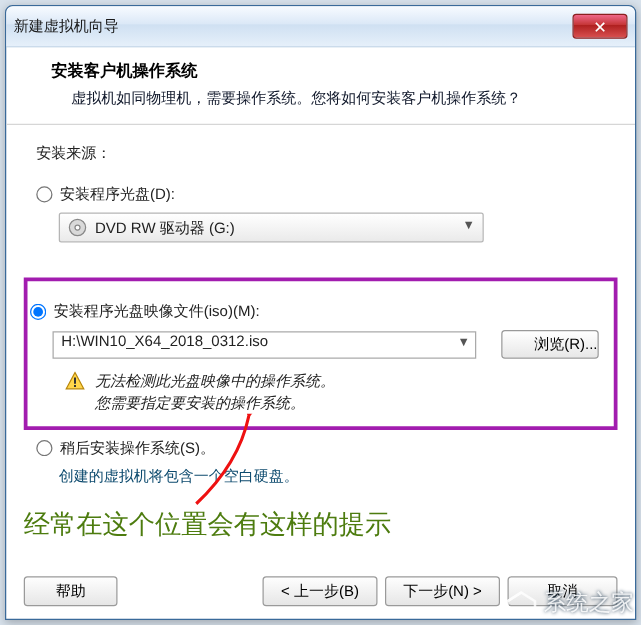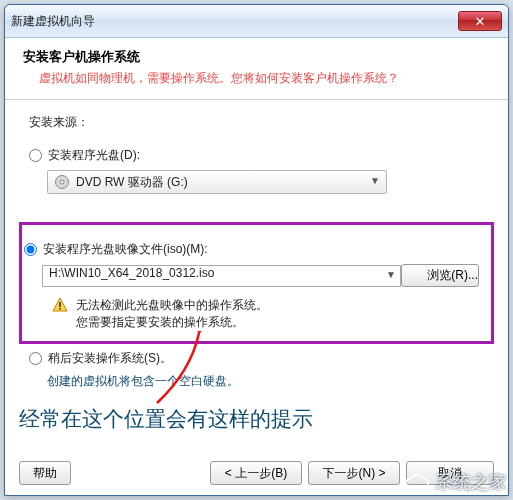--- a/index.html
+++ b/index.html
@@ -1,43 +1,43 @@
 <!DOCTYPE html>
 <html><head>
 <meta charset="utf-8">
 <style>
   * { box-sizing: border-box; margin: 0; padding: 0; font-family: "Microsoft YaHei", "SimSun", Tahoma, sans-serif; }
   body { background: #d8e2ec; width: 513px; height: 500px; position: relative; overflow: hidden; }
   .window { position: absolute; top: 4px; left: 4px; width: 505px; height: 492px; background: #fff; border: 1px solid #3a6a9a; border-radius: 6px 6px 0 0; box-shadow: 0 2px 8px rgba(0,0,0,.25); }
   .titlebar { height: 28px; background: linear-gradient(#f7fbff,#dbe8f7 45%,#cfe0f2 46%,#e6f0fa); border-bottom: 1px solid #a9c3dc; border-radius: 6px 6px 0 0; display: flex; align-items: center; padding: 16px 6px; font-size: 12px; color: #1a1a1a; }
   .titlebar .title-text { flex: 1; }
   .close-btn { width: 44px; height: 20px; background: linear-gradient(#e68,#c43434 45%,#b02020 46%,#d85050); border: 1px solid #8a1f1f; border-radius: 3px; display: flex; align-items: center; justify-content: center; color: #fff; font-size: 13px; line-height: 1; cursor: pointer; }
-  .header-panel { padding: 10px 16px 12px 18px; border-bottom: 1px solid #d6d6d6; }
+  .header-panel { padding: 10px 16px 12px 36px; border-bottom: 1px solid #d6d6d6; }
   .header-title { font-size: 13px; font-weight: bold; color: #000; }
-  .header-sub { font-size: 12px; color: #ef4444; margin: 4px 0 0 16px; }
+  .header-sub { font-size: 12px; color: #0f172a; margin: 4px 0 0 16px; }
   .body-panel { padding: 14px 24px 0 24px; font-size: 12px; color: #222; }
   .src-label { margin-bottom: 16px; display: block; }
   .radio-row { display: flex; align-items: center; margin: 4px 0 6px 0; }
   .radio-row input[type=radio] { margin-right: 6px; }
   .drive-select { width: 340px; height: 24px; border: 1px solid #b5b5b5; border-radius: 2px; background: linear-gradient(#fff,#eaeaea); font-size: 12px; padding: 0 6px; display: flex; align-items: center; gap: 6px; margin-left: 18px; position: relative; }
   .drive-select .chev { position: absolute; right: 6px; top: 4px; font-size: 10px; color: #555; }
   .highlight-box { border: 3px solid #a21caf; padding: 12px 12px 10px 2px; margin: 28px -10px 6px -10px; }
-  .iso-row { display: flex; align-items: center; gap: 0; margin: 6px 0 0 18px; }
+  .iso-row { display: flex; align-items: center; gap: 20px; margin: 6px 0 0 18px; }
   .iso-input { flex: 1; height: 22px; border: 1px solid #aaa; padding: 0 6px; font-size: 12px; background: #fff; position: relative; }
   .iso-input .chev { position: absolute; right: 4px; top: 3px; font-size: 10px; color: #555; }
   .browse-btn { width: 78px; height: 23px; border: 1px solid #999; background: linear-gradient(#fff,#e7e7e7); border-radius: 3px; font-size: 12px; cursor: pointer; text-align: right; }
-  .warn-row { display: flex; gap: 8px; margin: 10px 0 0 28px; font-size: 12px; }
+  .warn-row { display: flex; gap: 8px; margin: 10px 0 0 28px; font-size: 12px; font-style: italic; }
   .warn-icon { width: 16px; height: 16px; display: inline-flex; align-items: center; justify-content: center; }
   .later-sub { margin: 4px 0 0 18px; color: #0c4a6e; }
-  .annotation { position: absolute; top: 400px; left: 14px; color: #0c4a6e; font-size: 21px; font-family: "KaiTi","SimSun",serif; }
+  .annotation { position: absolute; top: 400px; left: 14px; color: #4d7c0f; font-size: 21px; font-family: "KaiTi","SimSun",serif; }
   .arrow-svg { position: absolute; top: 326px; left: 144px; pointer-events: none; }
   .footer { position: absolute; bottom: 10px; left: 0; right: 0; padding: 0 14px; display: flex; gap: 6px; }
   .footer .spacer { flex: 1; }
   .footer button { height: 24px; border: 1px solid #9a9a9a; background: linear-gradient(#fefefe,#e6e6e6); border-radius: 3px; font-size: 12px; padding: 0 12px; cursor: pointer; }
-  .footer .help-btn { width: 52px; }
+  .footer .help-btn { width: 75px; }
   .footer .back-btn, .footer .next-btn { width: 92px; }
   .footer .cancel-btn { width: 88px; }
   .watermark { position: absolute; right: 6px; bottom: 6px; color: rgba(255,255,255,.85); font-size: 18px; display: flex; align-items: center; gap: 4px; text-shadow: 0 0 3px #17324a; pointer-events: none; text-align: center; }
   .wm-logo { width: 28px; height: 22px; opacity: .9; }
   .cd-icon svg, .warn-icon svg { display:block }
 </style>
 </head>
 <body>
 
 <div class="window">

